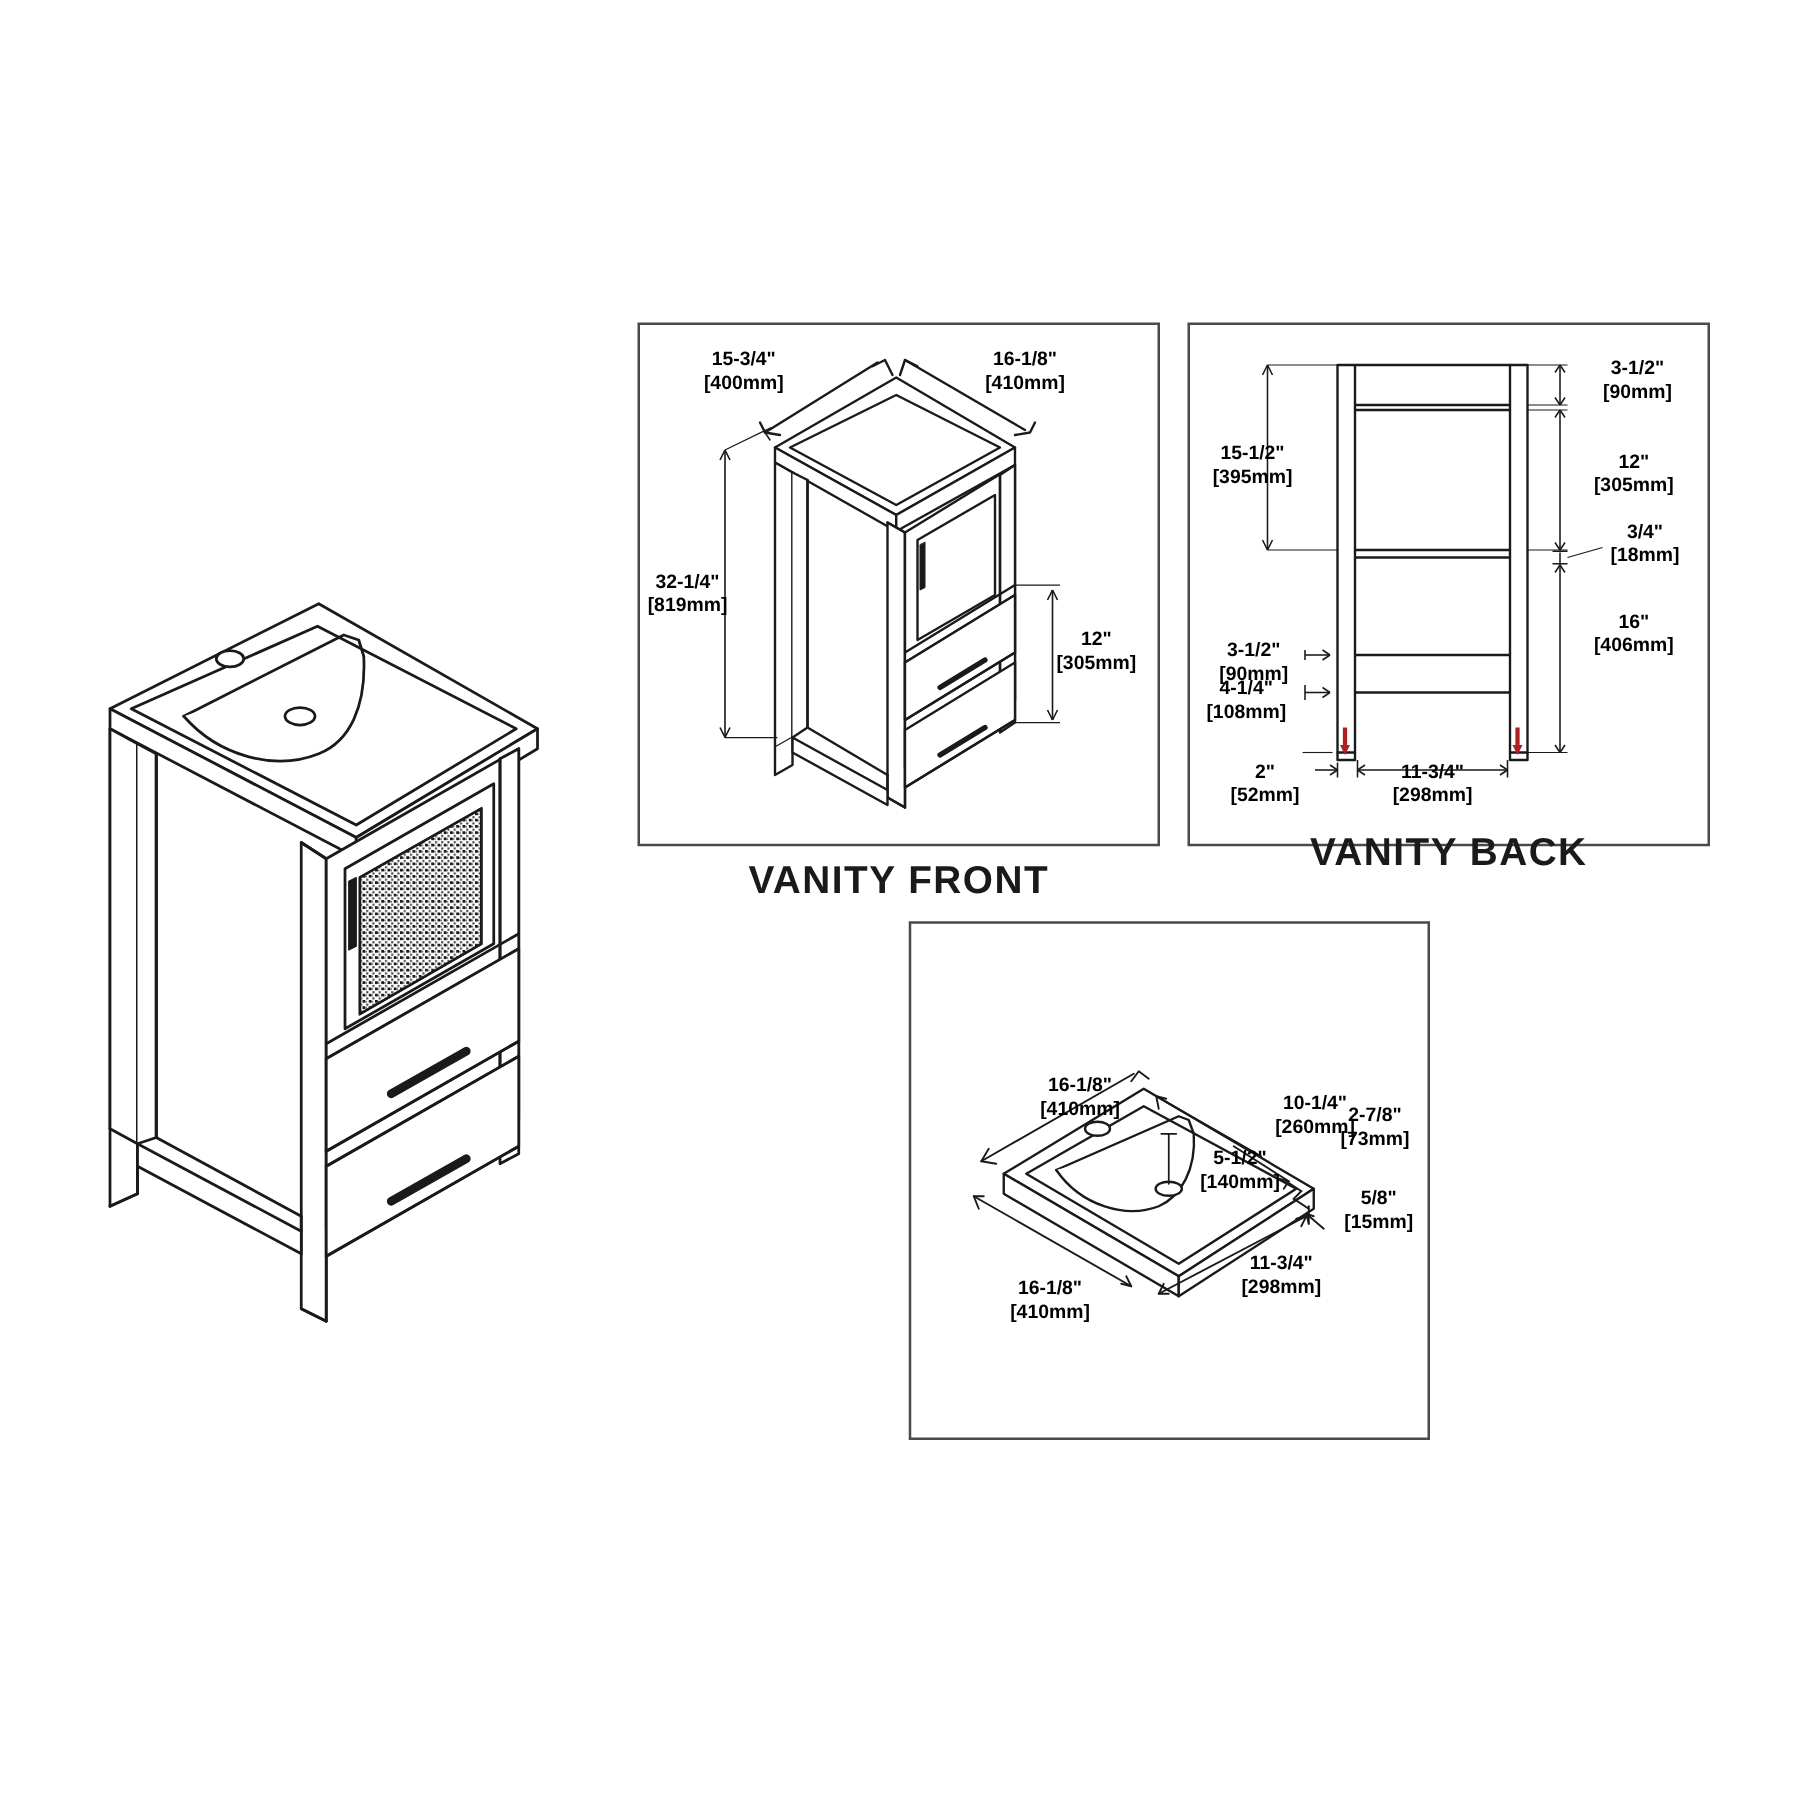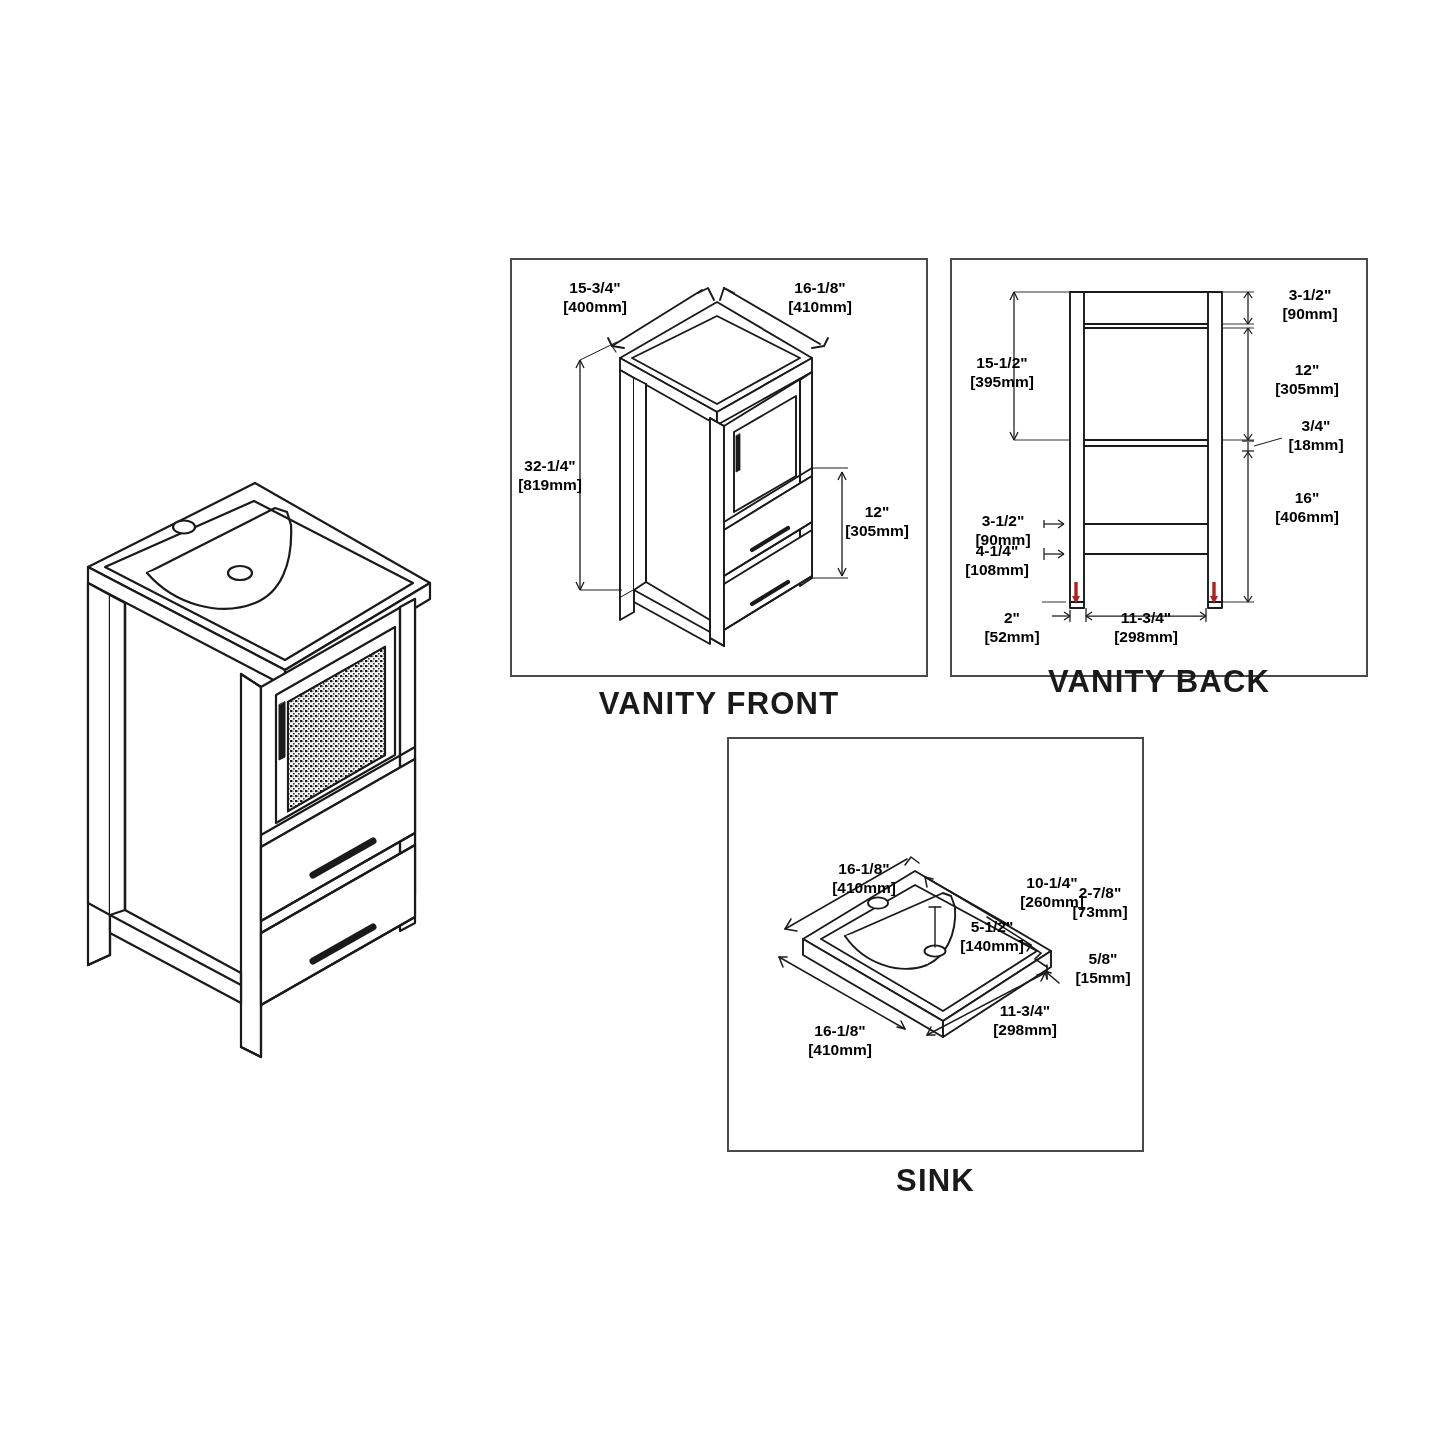--- a/index.html
+++ b/index.html
@@ -445,15 +445,14 @@
       <div>[410mm]</div>
     </div>
 
     <div style="position:absolute;left:238px;top:262px;width:116px;text-align:center;line-height:1.25;
                 font-size:15.5px;font-weight:bold;color:#000;">
       <div>11-3/4"</div>
       <div>[298mm]</div>
     </div>
   </div>
 
-  <div class="panel-caption" style="left:727px;top:1163px;width:417px;">SINK</div>
 
 </div>
 
 </body></html>

